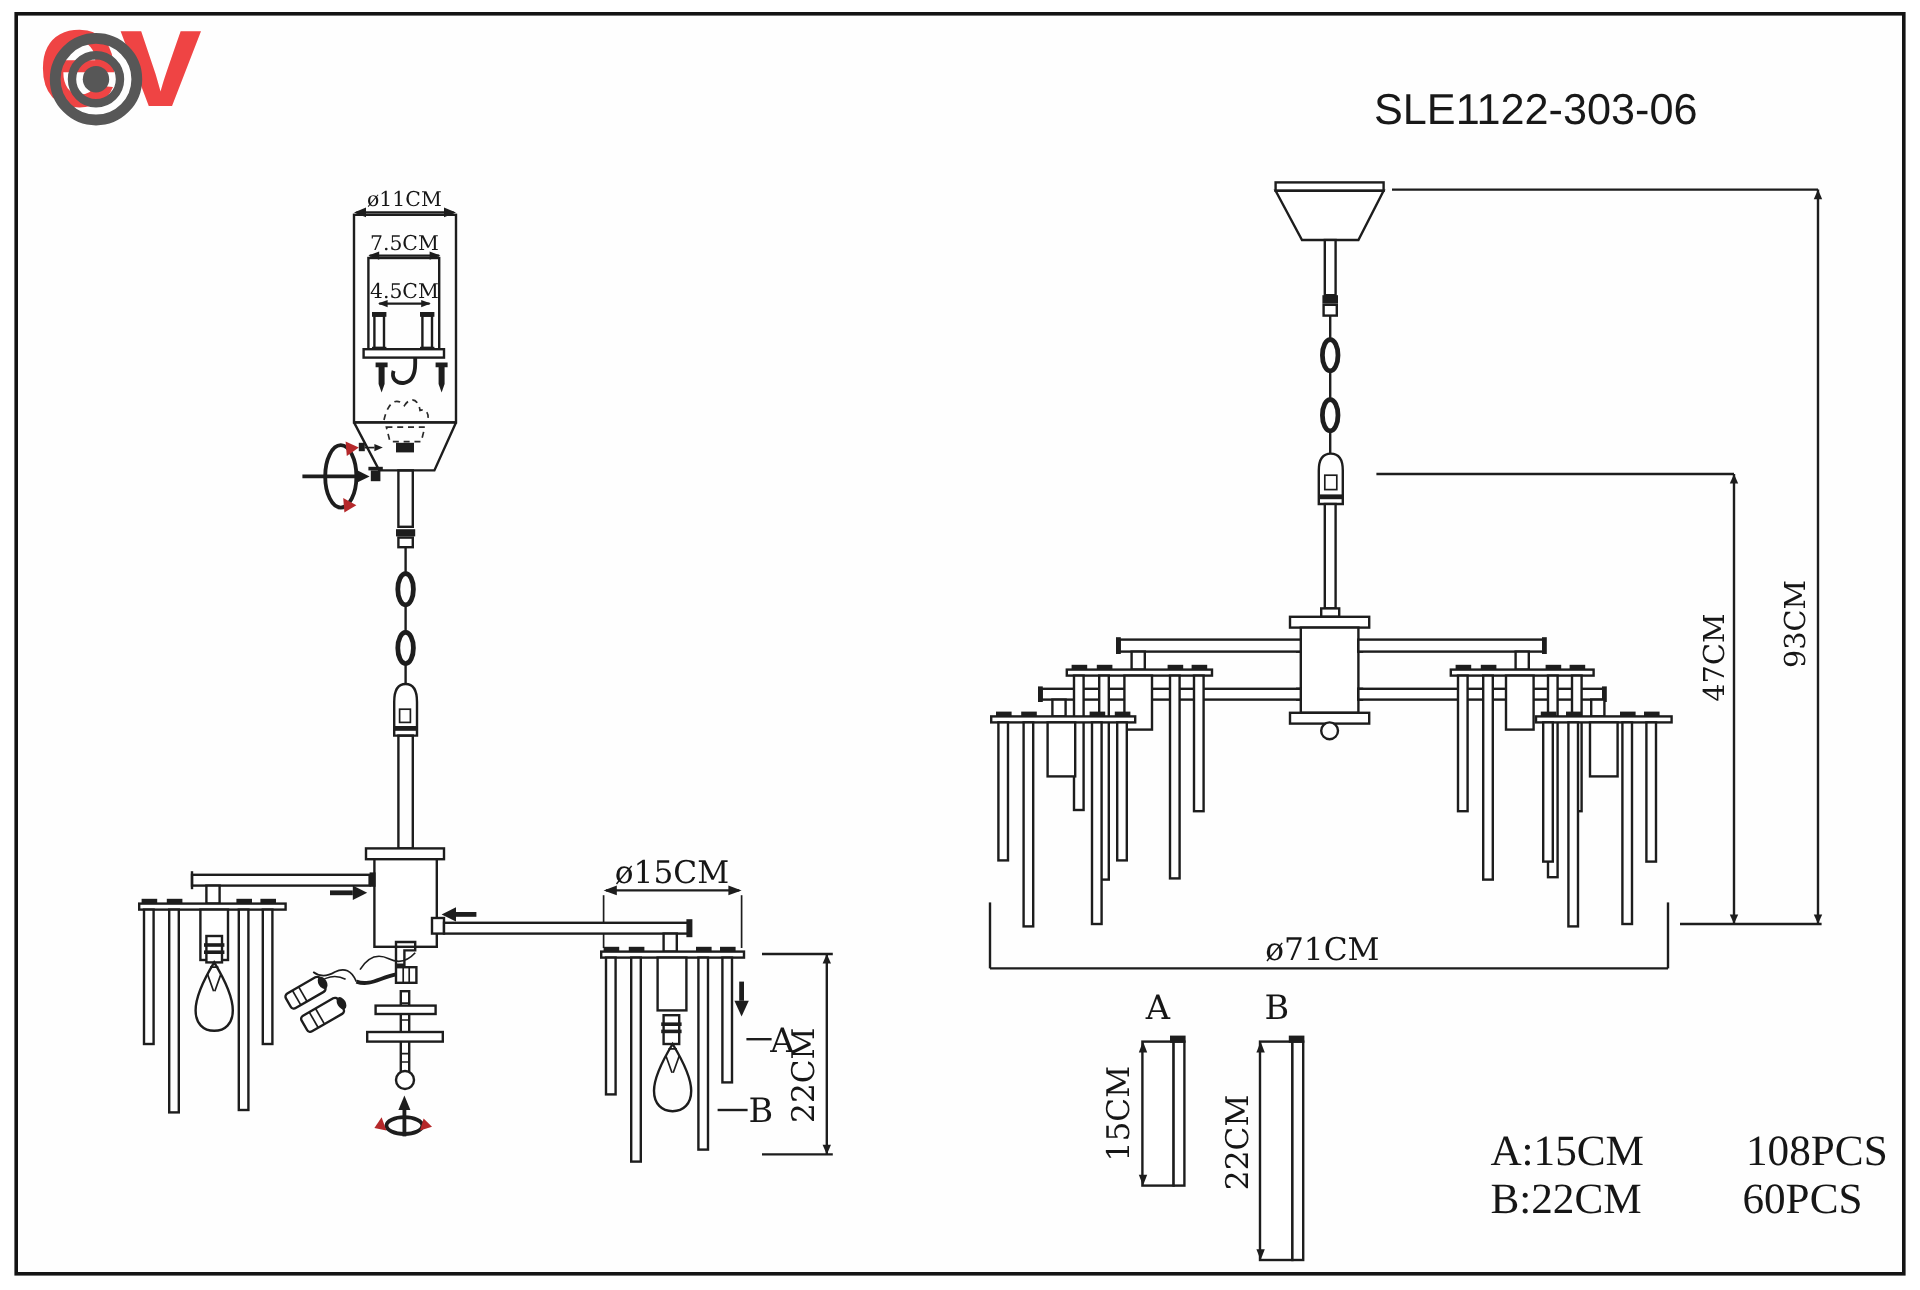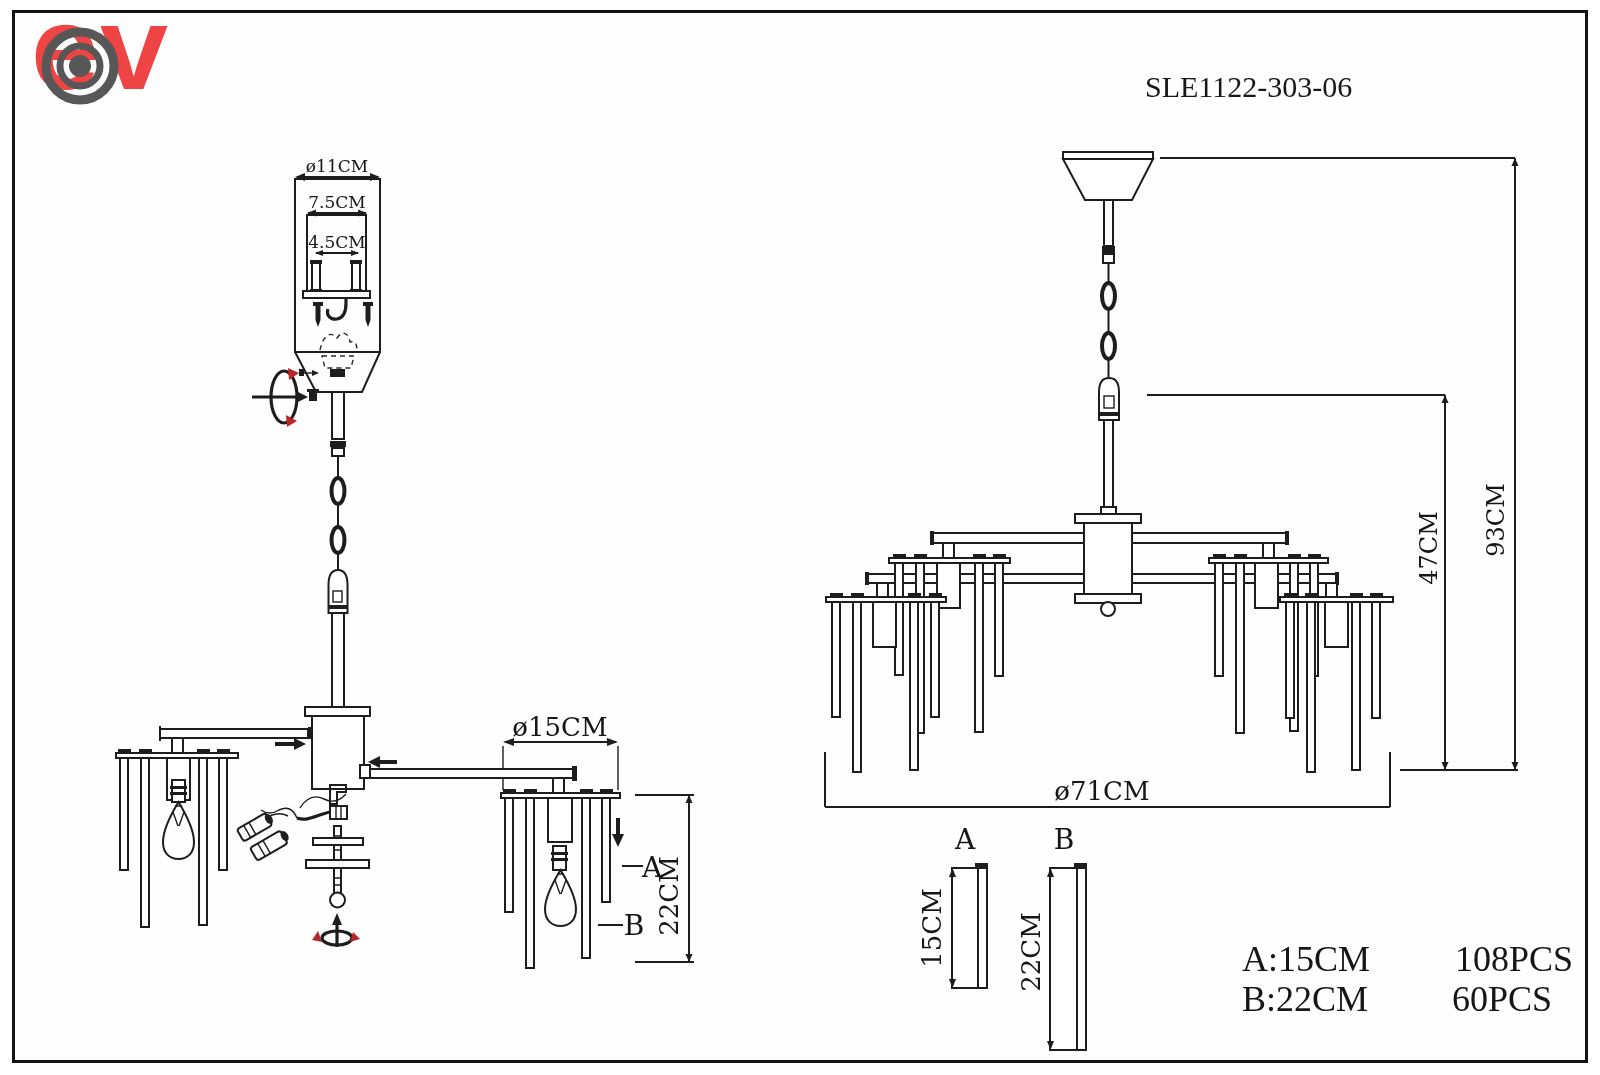--- a/index.html
+++ b/index.html
@@ -7,21 +7,21 @@
        font-family:"Liberation Sans",sans-serif;}
   .frame{position:absolute;left:12px;top:10px;width:1570px;height:1047px;
          border:3px solid #141414;background:#fefefe;}
   .logo{position:absolute;left:30px;top:12px;color:#ef4444;
         font-family:Liberation Mono, monospace;font-weight:bold;
         font-size:118px;line-height:0.78;letter-spacing:-2px;}
   .logo-row{display:flex;align-items:flex-start;}
   .logo .bull{width:80px;height:80px;margin-left:10px;margin-top:14px;}
   .logo-row2{margin-top:6px;}
   .model{position:absolute;left:1145px;top:70px;width:320px;
-         font-family:Liberation Serif, serif;font-size:30px;color:#181818;
+         font-family:Liberation Sans, sans-serif;font-size:36px;color:#181818;
          letter-spacing:0px;white-space:nowrap;}
   svg{position:absolute;left:0;top:0;}
   .s  {fill:none;stroke:#1d1d1d;stroke-width:2;}
   .s1 {fill:none;stroke:#1d1d1d;stroke-width:1.4;}
   .s3 {fill:none;stroke:#1d1d1d;stroke-width:3.2;}
   .s4 {fill:none;stroke:#1d1d1d;stroke-width:4;}
   .w  {fill:#ffffff;stroke:#1d1d1d;stroke-width:2;}
   .f  {fill:#1d1d1d;stroke:none;}
   .ring{fill:none;stroke:#1d1d1d;stroke-width:4;}
   .dsh{fill:none;stroke:#2a2a2a;stroke-width:1.4;stroke-dasharray:5 4;}

